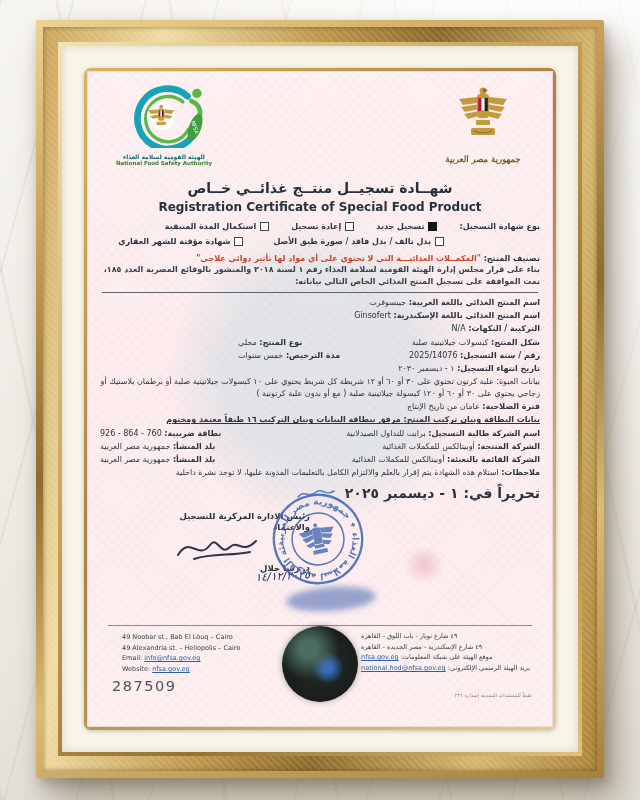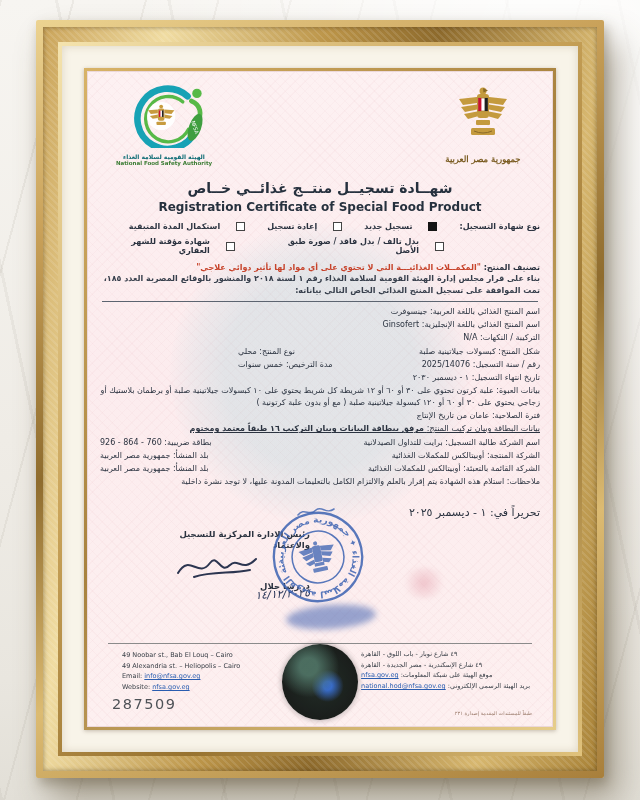--- a/index.html
+++ b/index.html
@@ -31,20 +31,21 @@
     background:linear-gradient(135deg,#f4e3ae,#caa45a 38%,#97722f 68%,#e0c27c);
   }
   .mat{
     width:100%;height:100%;box-sizing:border-box;padding:22px;background:#f8f4e9;
     box-shadow:inset 0 0 8px rgba(150,130,90,.28);
   }
   .fillet{
     width:100%;height:100%;box-sizing:border-box;padding:3px;
     background:linear-gradient(135deg,#d8b367,#a8823e 45%,#e6cd8a);
     box-shadow:0 1px 4px rgba(100,80,60,.35);
+    border-radius:7px;
   }
   
   .paper{
     width:100%;height:100%;box-sizing:border-box;padding:12px 12px 10px;position:relative;overflow:hidden;
     direction:rtl;text-align:right;color:#2b3340;
     background:
       repeating-linear-gradient(45deg, rgba(235,185,192,.10) 0 1px, transparent 1px 7px),
       repeating-linear-gradient(-45deg, rgba(235,185,192,.10) 0 1px, transparent 1px 7px),
       linear-gradient(180deg,#fdf1f2 0%,#fcecee 45%,#fdf0f0 100%);
     border:1px solid #ecd8da;
@@ -63,38 +64,38 @@
   .nfsa .cap-en{font-size:5.5px;font-weight:bold;color:#3c7d35;line-height:7px;}
   .emblem{position:absolute;right:14px;top:0;width:86px;text-align:center;}
   .emblem .cap{font-size:8.5px;font-weight:bold;color:#7a5c22;margin-top:0;letter-spacing:.5px;
     font-family:"DejaVu Serif","Liberation Serif",serif;}
   .titles{text-align:center;margin-top:2px;}
   .title-ar{font-size:14px;font-weight:bold;color:#26313e;letter-spacing:.3px;}
   .title-en{font-size:12px;font-weight:bold;color:#26313e;margin-top:4px;direction:ltr;}
   
   .cbx-row{display:flex;align-items:center;gap:22px;font-size:8px;font-weight:bold;color:#2b3340;margin-top:8px;}
   .cbx-row.second{padding-right:96px;gap:30px;margin-top:6px;}
-  .opt{display:inline-flex;align-items:center;gap:16px;}
+  .opt{display:inline-flex;align-items:center;gap:4px;}
   .box{display:inline-block;width:7px;height:7px;border:1.2px solid #444;background:#fff;flex:none;}
   .box.checked{background:#141414;border-color:#141414;}
   
   .class-row{margin-top:8px;font-size:8px;font-weight:bold;}
   .class-row .val{color:#c7432b;}
   .decree{margin-top:1px;font-size:8px;font-weight:600;line-height:11.5px;color:#38404d;}
   .hr{border-top:1px solid #5c6470;margin:5px 2px 3px;}
   .rows{font-size:8px;line-height:13.2px;}
   .row{display:flex;justify-content:space-between;align-items:baseline;}
-  .row .lbl{font-weight:normal;}
+  .row .lbl{font-weight:bold;}
   .row.mid{padding-left:138px;}
   .row.ul .cr{text-decoration:underline;font-weight:bold;}
   .cr{max-width:100%;}
   .cl{white-space:nowrap;}
   .ltr{direction:ltr;unicode-bidi:isolate;}
   .wrap2{line-height:11.5px;margin:1px 0;}
-  .issued{font-size:11px;font-weight:normal;margin-top:18px;}
+  .issued{font-size:14px;font-weight:bold;margin-top:6px;}
   
   .sig-area{position:relative;height:104px;direction:ltr;}
   .sig-block{position:absolute;left:30px;top:10px;width:180px;direction:rtl;}
   .sig-title{font-size:8.5px;font-weight:bold;color:#2b3340;line-height:11px;}
   .sig-script{display:block;margin:0 auto;}
   .sig-name{font-size:8.5px;font-weight:bold;}
   .sig-date{font-size:11px;color:#273457;font-style:italic;letter-spacing:2px;direction:ltr;transform:rotate(-3deg);}
   .stamp{position:absolute;left:170px;top:-10px;width:96px;height:96px;transform:rotate(-12deg);opacity:.85;}
   .scribble-top{position:absolute;left:196px;top:-14px;opacity:.8;}
   .oval-smudge{position:absolute;left:186px;top:86px;width:90px;height:24px;border-radius:50%;
@@ -219,21 +220,21 @@
         </div>
 
         <div class="decree">بناء على قرار مجلس إدارة الهيئة القومية لسلامة الغذاء رقم ١ لسنة ٢٠١٨ والمنشور بالوقائع المصرية العدد ١٨٥، تمت الموافقة على تسجيل المنتج الغذائي الخاص التالي بياناته:</div>
         <div class="hr"></div>
 
         <div class="rows">
           <div class="row">
             <div class="cr"><span class="lbl">اسم المنتج الغذائي باللغة العربية:</span> <span>جينسوفرت</span></div>
           </div>
           <div class="row">
-            <div class="cr"><span class="lbl">اسم المنتج الغذائي باللغة الإنجليزية:</span> <span class="ltr">Ginsofert</span></div>
+            <div class="cr"><span class="lbl">اسم المنتج الغذائي باللغة الإسكندرية:</span> <span class="ltr">Ginsofert</span></div>
           </div>
           <div class="row">
             <div class="cr"><span class="lbl">التركيبة / النكهات:</span> <span class="ltr">N/A</span></div>
           </div>
           <div class="row mid">
             <div class="cr"><span class="lbl">شكل المنتج:</span> <span>كبسولات جيلاتينية صلبة</span></div>
             <div class="cl"><span class="lbl">نوع المنتج:</span> <span>محلي</span></div>
           </div>
           <div class="row mid">
             <div class="cr"><span class="lbl">رقم / سنة التسجيل:</span> <span class="ltr">2025/14076</span></div>

